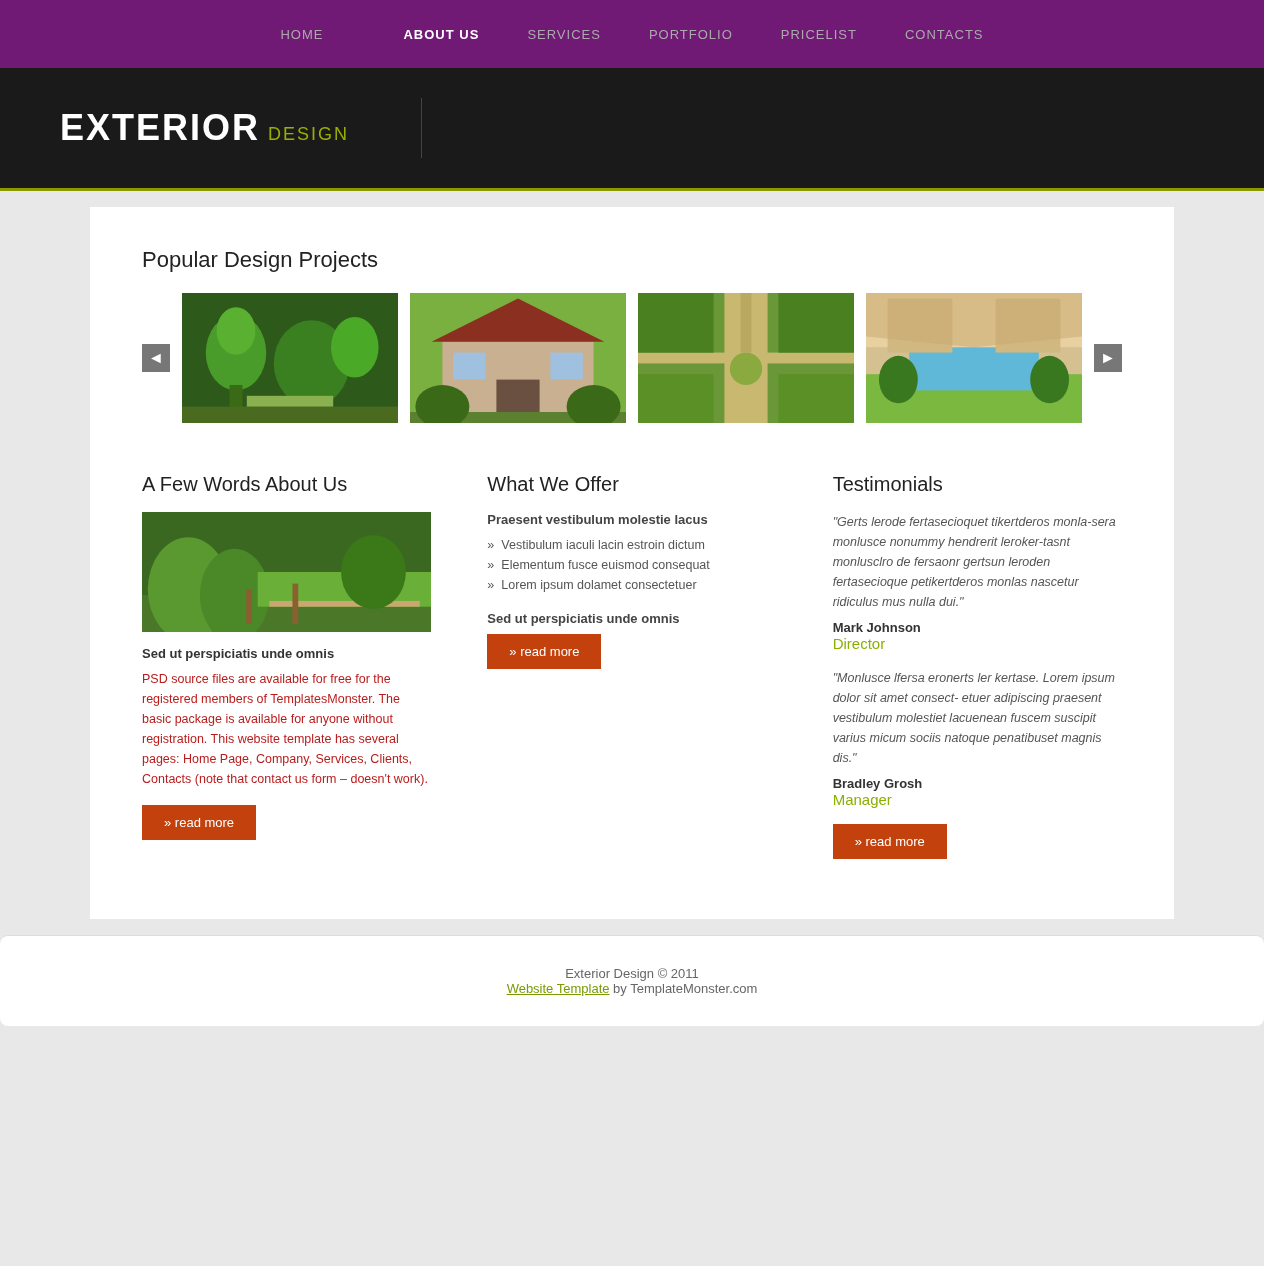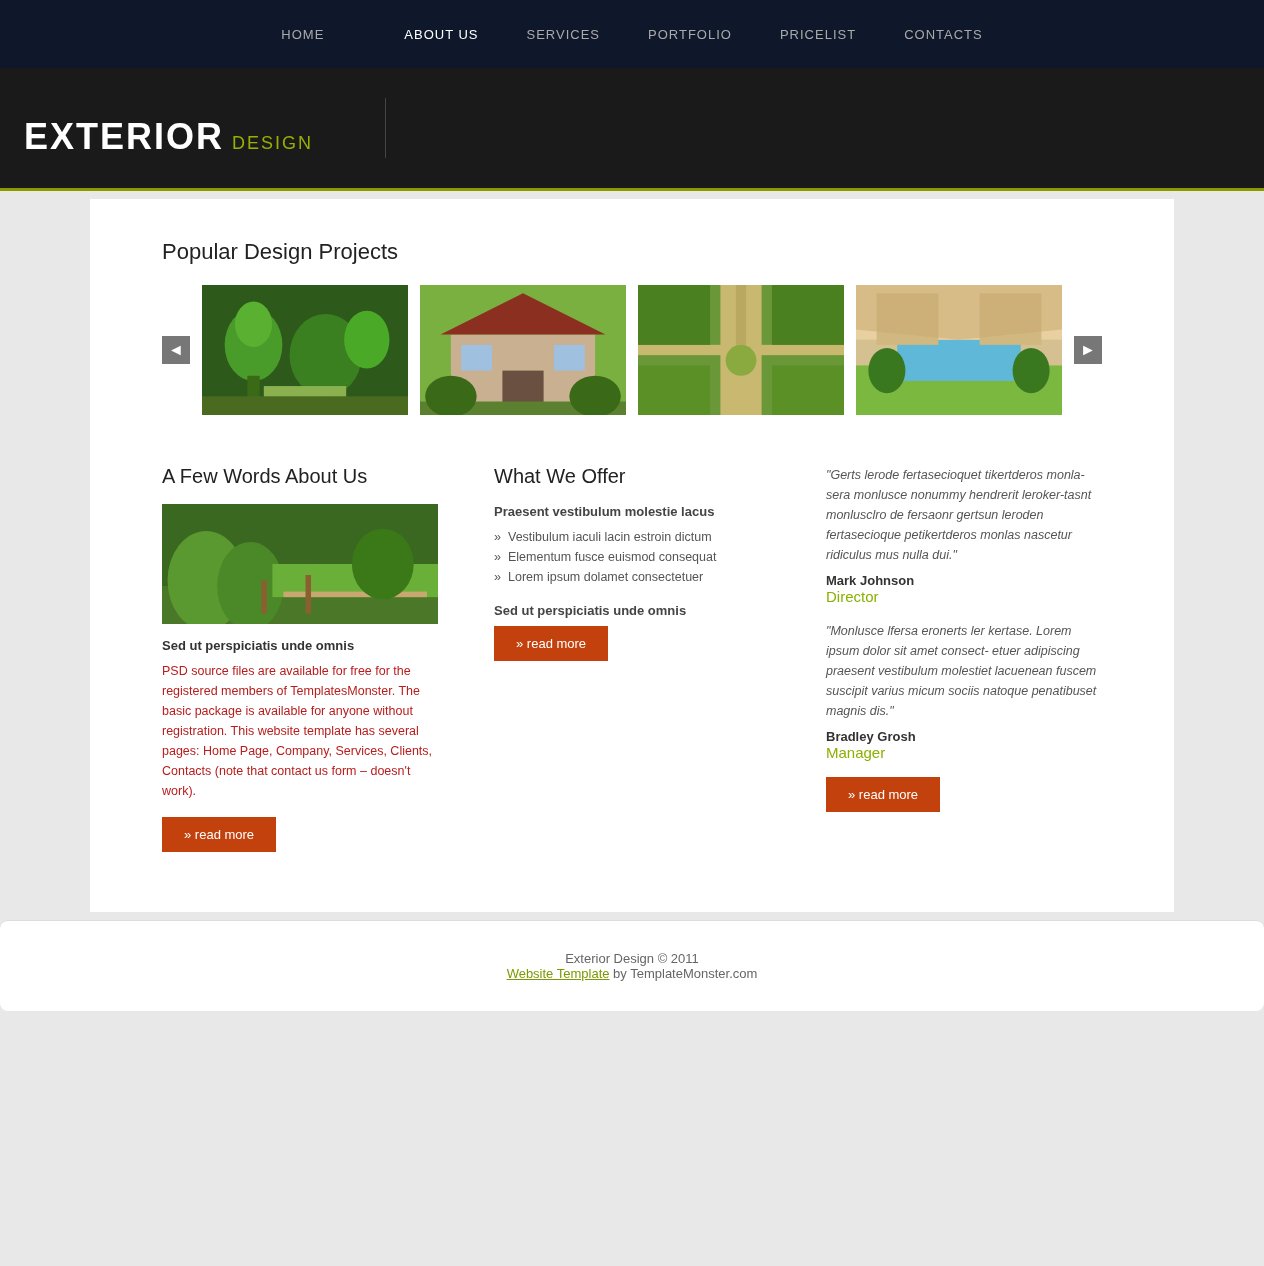--- a/index.html
+++ b/index.html
@@ -1,53 +1,53 @@
 <!DOCTYPE html>
 <html><head>
   <meta charset="utf-8">
   <style>
     * { margin: 0; padding: 0; box-sizing: border-box; }
     body { font-family: Arial, sans-serif; background: #f0f0f0; color: #333; font-size: 14px; }
 
     
     nav {
-      background: #0f172a;
+      background: #701a75;
       height: 68px;
       display: flex;
       align-items: center;
       justify-content: center;
     }
     nav ul { list-style: none; display: flex; gap: 48px; }
     nav ul li a {
       color: #aaa;
       text-decoration: none;
       font-size: 13px;
       letter-spacing: 1px;
       text-transform: uppercase;
     }
-    nav ul li.active a { color: #fff; font-weight: normal; margin-left: 32px; }
+    nav ul li.active a { color: #fff; font-weight: bold; margin-left: 32px; }
 
     
     .hero {
       background: #1a1a1a;
-      padding: 30px 24px;
-      display: flex;
-      align-items: flex-end;
+      padding: 30px 60px;
+      display: flex;
+      align-items: center;
       gap: 62px;
       border-bottom: 3px solid #8a9a00;
       min-height: 100px;
     }
     .hero-logo { display: flex; align-items: baseline; gap: 8px; }
     .hero-logo .exterior { color: #fff; font-size: 36px; font-weight: bold; letter-spacing: 2px; }
     .hero-logo .design { color: #9ab000; font-size: 18px; letter-spacing: 2px; }
     .hero-divider { width: 1px; height: 60px; background: #444; margin: 0 10px; }
     .hero-tagline { color: #fff; font-size: 32px; font-weight: 300; }
 
     
-    .main { background: #fff; max-width: 1084px; margin: 8px auto; padding: 30px 72px 60px; }
+    .main { background: #fff; max-width: 1084px; margin: 16px auto; padding: 30px 52px 60px; }
 
     
     .section-title { font-size: 22px; font-weight: normal; color: #222; margin-bottom: 20px; padding-top: 10px; }
 
     .gallery-wrapper { position: relative; display: flex; align-items: center; margin-bottom: 50px; }
     .gallery-prev, .gallery-next {
       background: #777;
       color: #fff;
       border: none;
       width: 28px;
@@ -262,20 +262,21 @@
         <ul class="offer-list">
           <li>Vestibulum iaculi lacin estroin dictum</li>
           <li>Elementum fusce euismod consequat</li>
           <li>Lorem ipsum dolamet consectetuer</li>
         </ul>
         <p class="offer-subtitle">Sed ut perspiciatis unde omnis</p>
         <button class="btn-readmore">» read more</button>
       </div>
 
       <div class="col">
+        <h3 class="col-title">Testimonials</h3>
         <p class="testimonial-quote">"Gerts lerode fertasecioquet tikertderos monla-sera monlusce nonummy hendrerit leroker-tasnt monlusclro de fersaonr gertsun leroden fertasecioque petikertderos monlas nascetur ridiculus mus nulla dui."</p>
         <p class="testimonial-name">Mark Johnson</p>
         <p class="testimonial-role">Director</p>
         <p class="testimonial-quote">"Monlusce lfersa eronerts ler kertase. Lorem ipsum dolor sit amet consect- etuer adipiscing praesent vestibulum molestiet lacuenean fuscem suscipit varius micum sociis natoque penatibuset magnis dis."</p>
         <p class="testimonial-name">Bradley Grosh</p>
         <p class="testimonial-role">Manager</p>
         <button class="btn-readmore">» read more</button>
       </div>
 
     </div>

